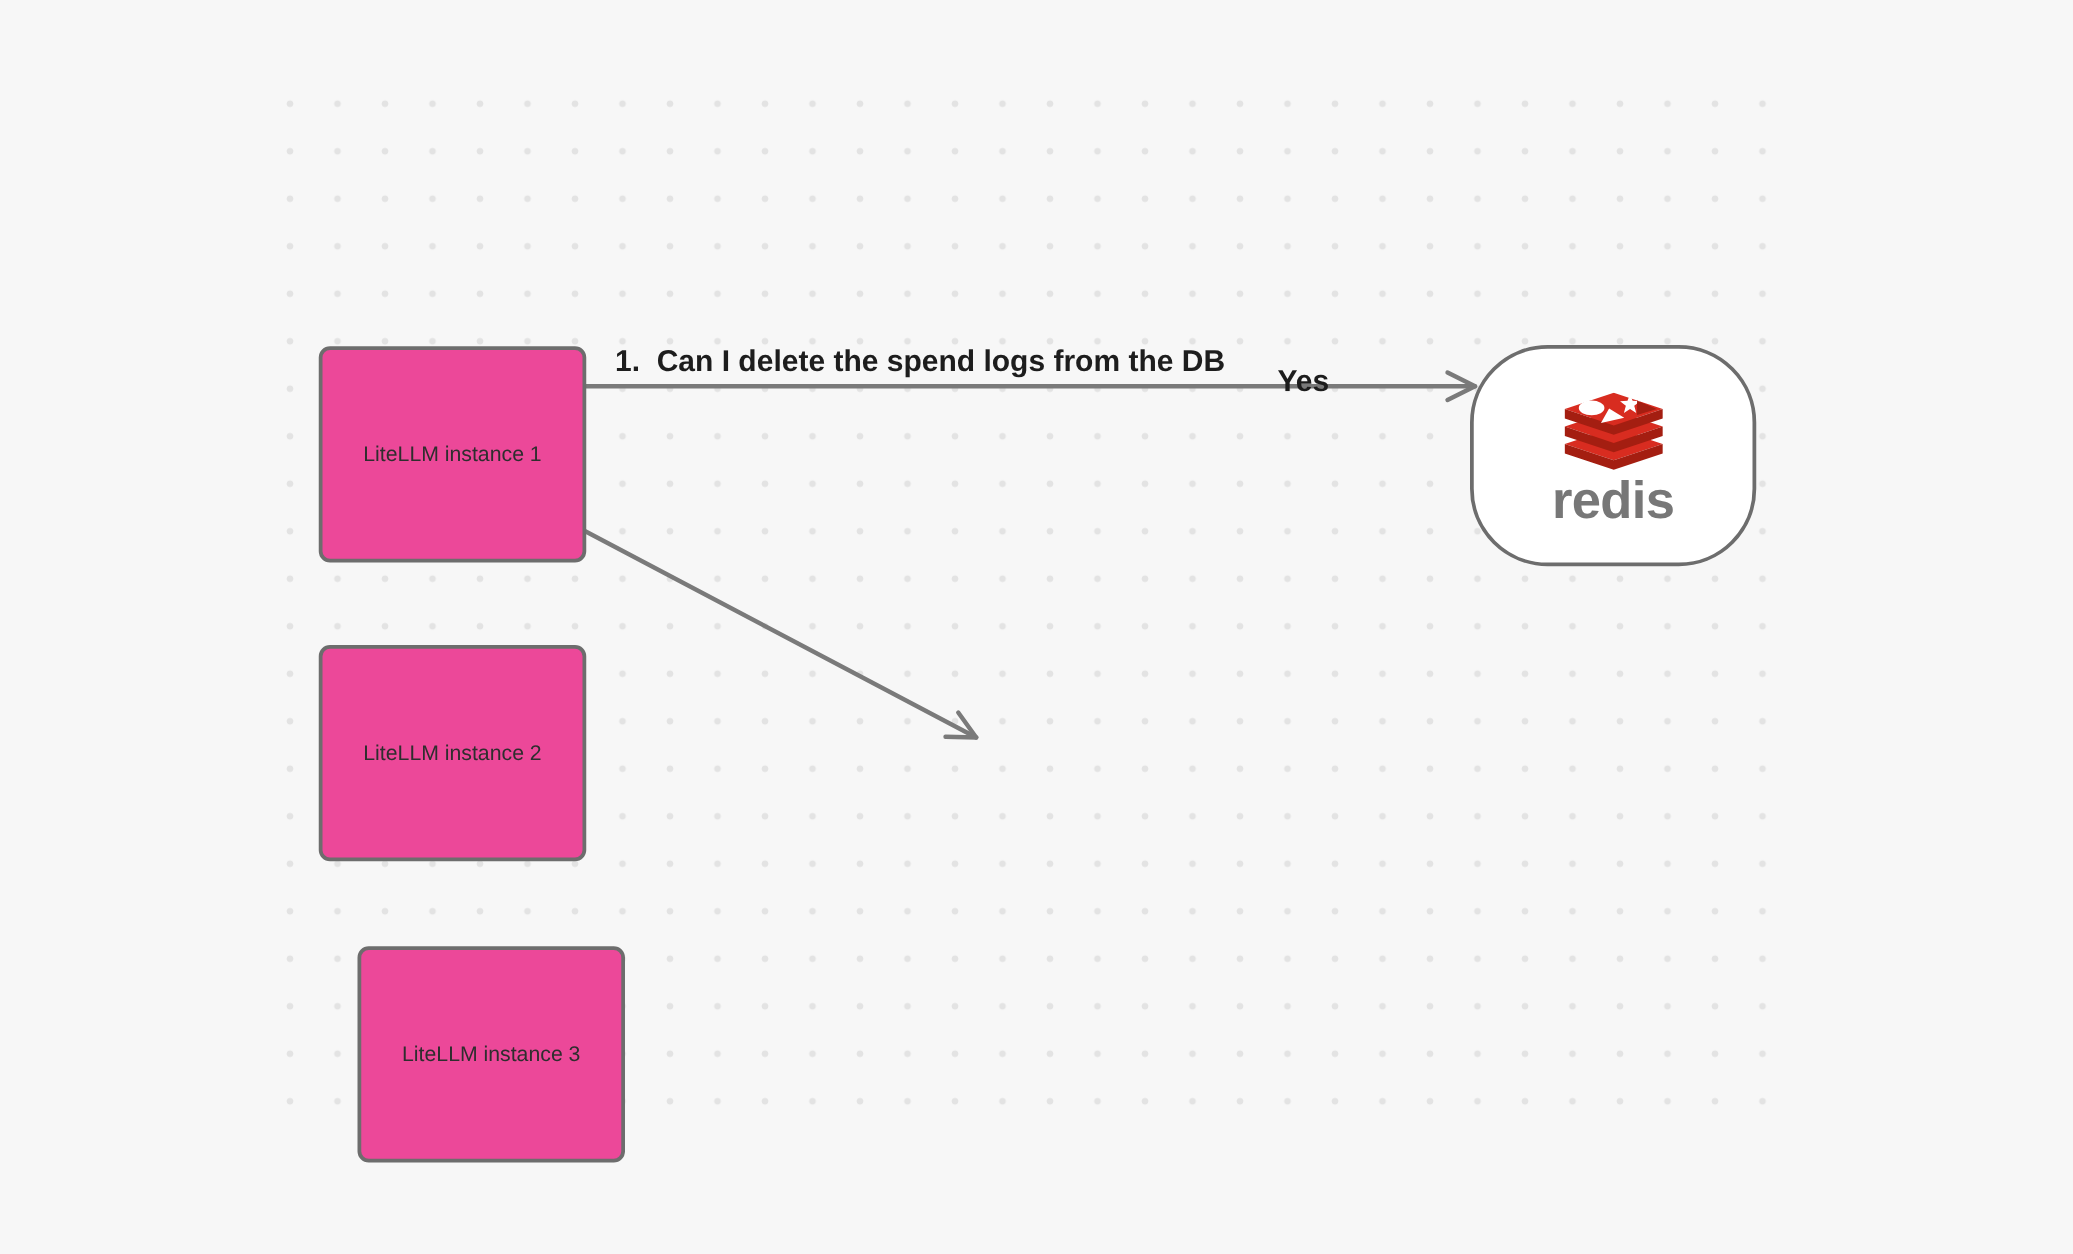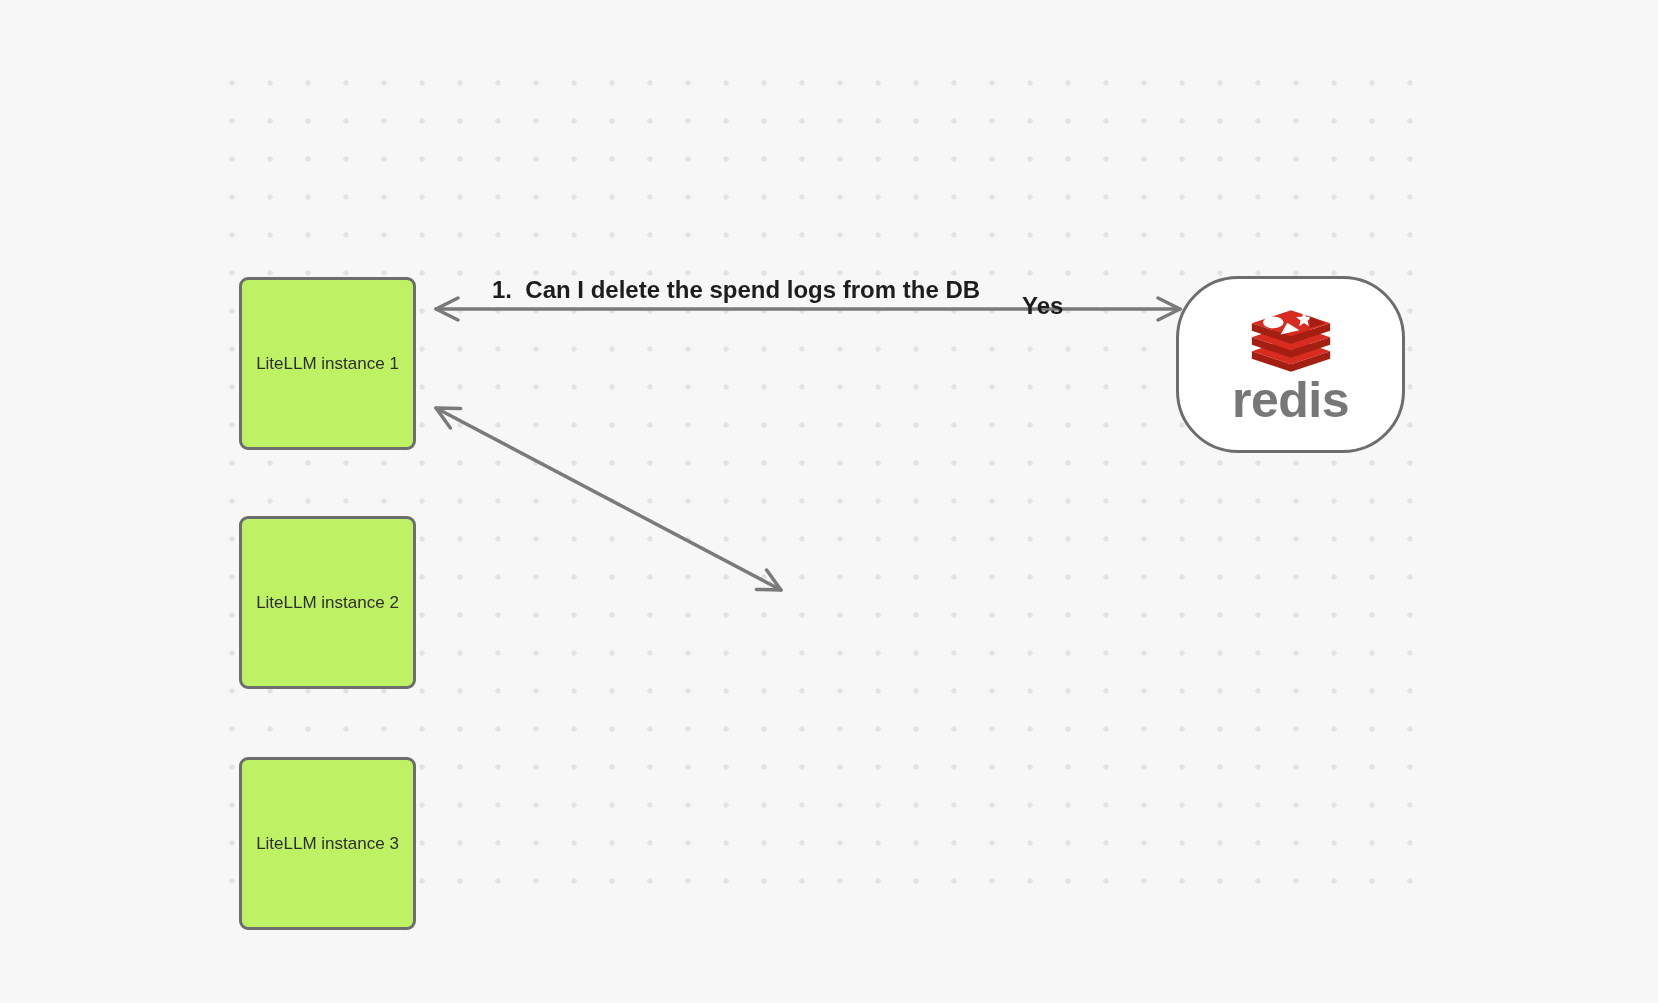--- a/index.html
+++ b/index.html
@@ -9,39 +9,39 @@
     font-family:"Liberation Sans", sans-serif;
   }
   .dotgrid{
     position:absolute;left:213px;top:64px;width:1216px;height:838px;
     background-image:radial-gradient(circle,#e3e3e3 2.4px,rgba(0,0,0,0) 3px);
     background-size:38px 38px;
     background-position:0 0;
   }
   .edges{position:absolute;left:0;top:0;width:1658px;height:1003px;}
   .box{
-    position:absolute;left:239px;width:177px;height:173px;
-    box-sizing:border-box;background:#bef264;
+    position:absolute;left:255px;width:214px;height:173px;
+    box-sizing:border-box;background:#ec4899;
     border:3.5px solid #6d6d6d;border-radius:9px;
     display:flex;align-items:center;justify-content:center;
   }
   .box-label{font-size:17px;color:#2e2e2e;}
   .edge-label{
     position:absolute;font-size:24px;line-height:28px;font-weight:700;
     color:#1d1d1d;white-space:pre;
   }
   .redis-node{
     position:absolute;left:1176px;top:276px;width:229px;height:177px;
     box-sizing:border-box;background:#ffffff;
     border:3.5px solid #6d6d6d;border-radius:62px;
     display:flex;flex-direction:column;align-items:center;justify-content:center;
     padding-top:6px;
   }
   .redis-wordmark{
-    font-size:50px;line-height:1;font-weight:700;color:#777777;
+    font-size:42px;line-height:1;font-weight:700;color:#777777;
     letter-spacing:-0.5px;margin-top:3px;
   }
   .db-node{position:absolute;left:796px;top:514px;width:180px;height:180px;}
   .db-node > svg.cyl{position:absolute;left:0;top:0;}
   .db-elephant{position:absolute;left:16px;top:66px;}
   .db-label{
     position:absolute;left:87px;top:88px;font-size:42px;line-height:1;
     font-weight:400;color:#2a2a2a;
   }
 </style>
@@ -64,21 +64,21 @@
       <path d="M756.4 589.4 L781 590 L766.6 570"></path>
     </g>
   </svg>
 
   <div class="box" style="top:277px;">
     <span class="box-label">LiteLLM instance 1</span>
   </div>
   <div class="box" style="top:516px;">
     <span class="box-label">LiteLLM instance 2</span>
   </div>
-  <div class="box" style="top:757px;">
+  <div class="box" style="top:757px;margin-left:31px;">
     <span class="box-label">LiteLLM instance 3</span>
   </div>
 
   <div class="redis-node">
     <svg width="82" height="62" viewBox="0 0 88 66">
 
       <path d="M44 30 L86 44 L44 58 L2 44 Z" fill="#d82c20"></path>
       <path d="M2 44 L2 52 L44 66 L86 52 L86 44 L44 58 Z" fill="#a41e11"></path>
 
       <path d="M44 15 L86 29 L44 43 L2 29 Z" fill="#d82c20"></path>

